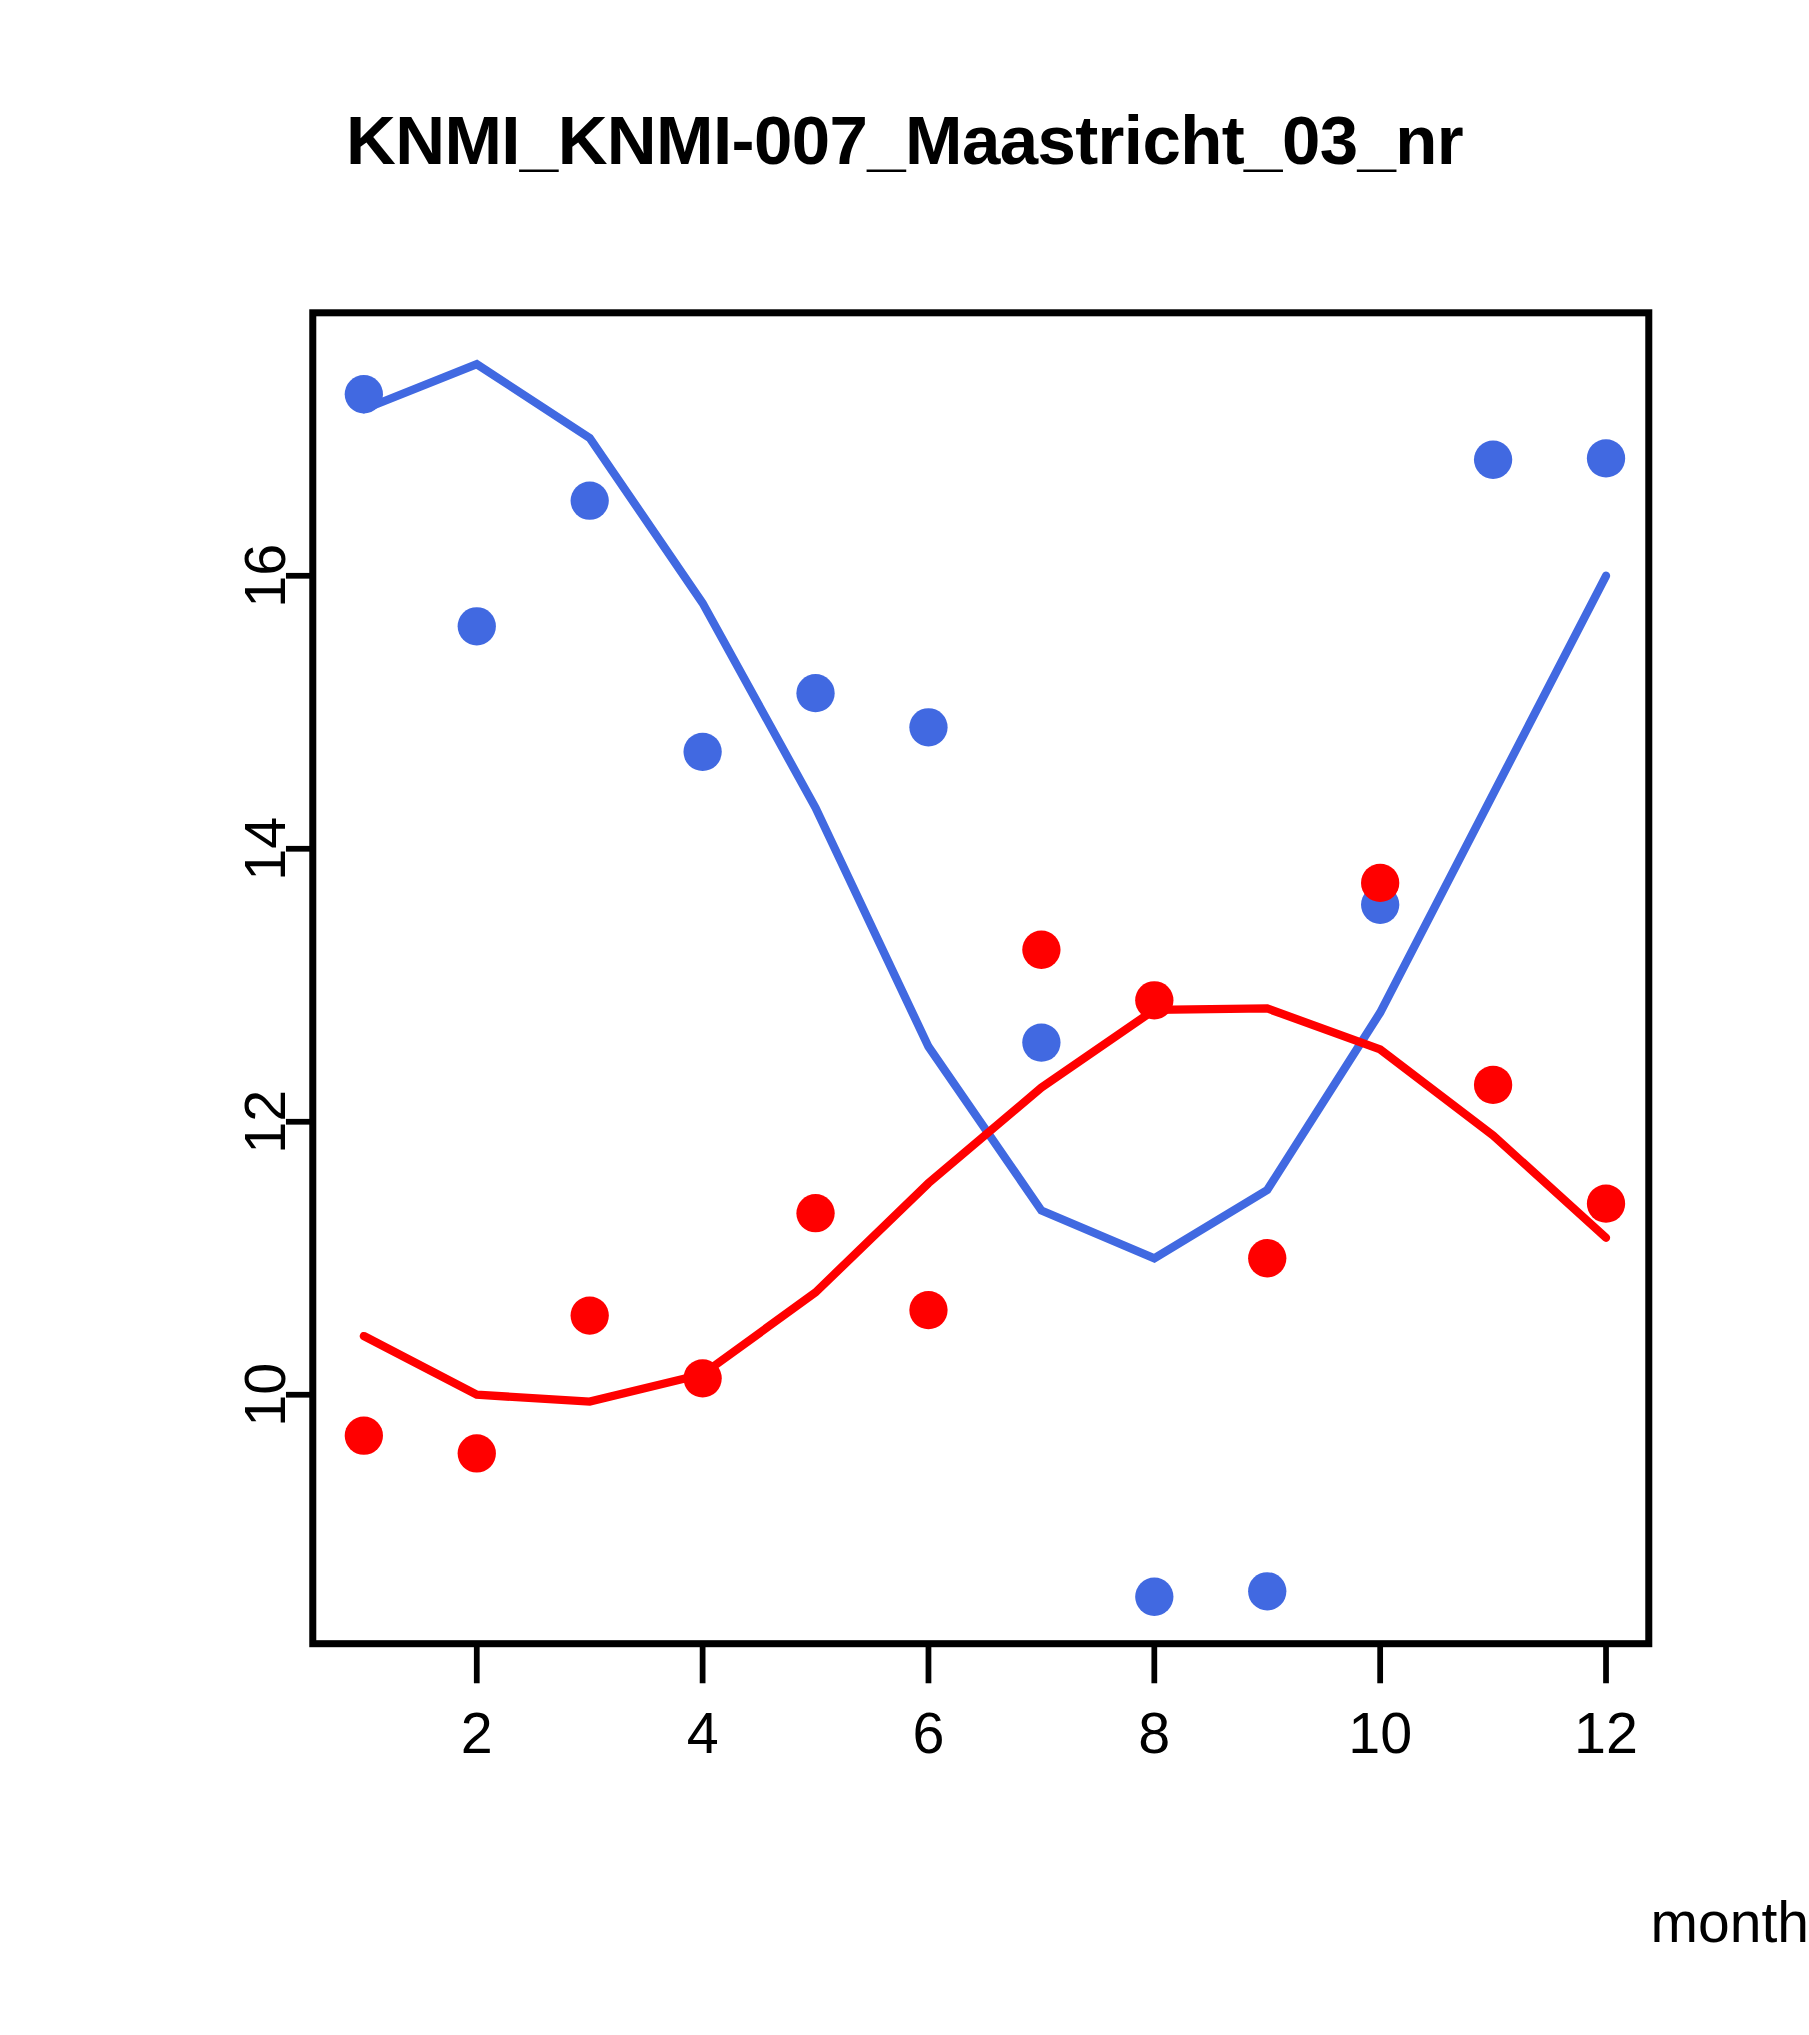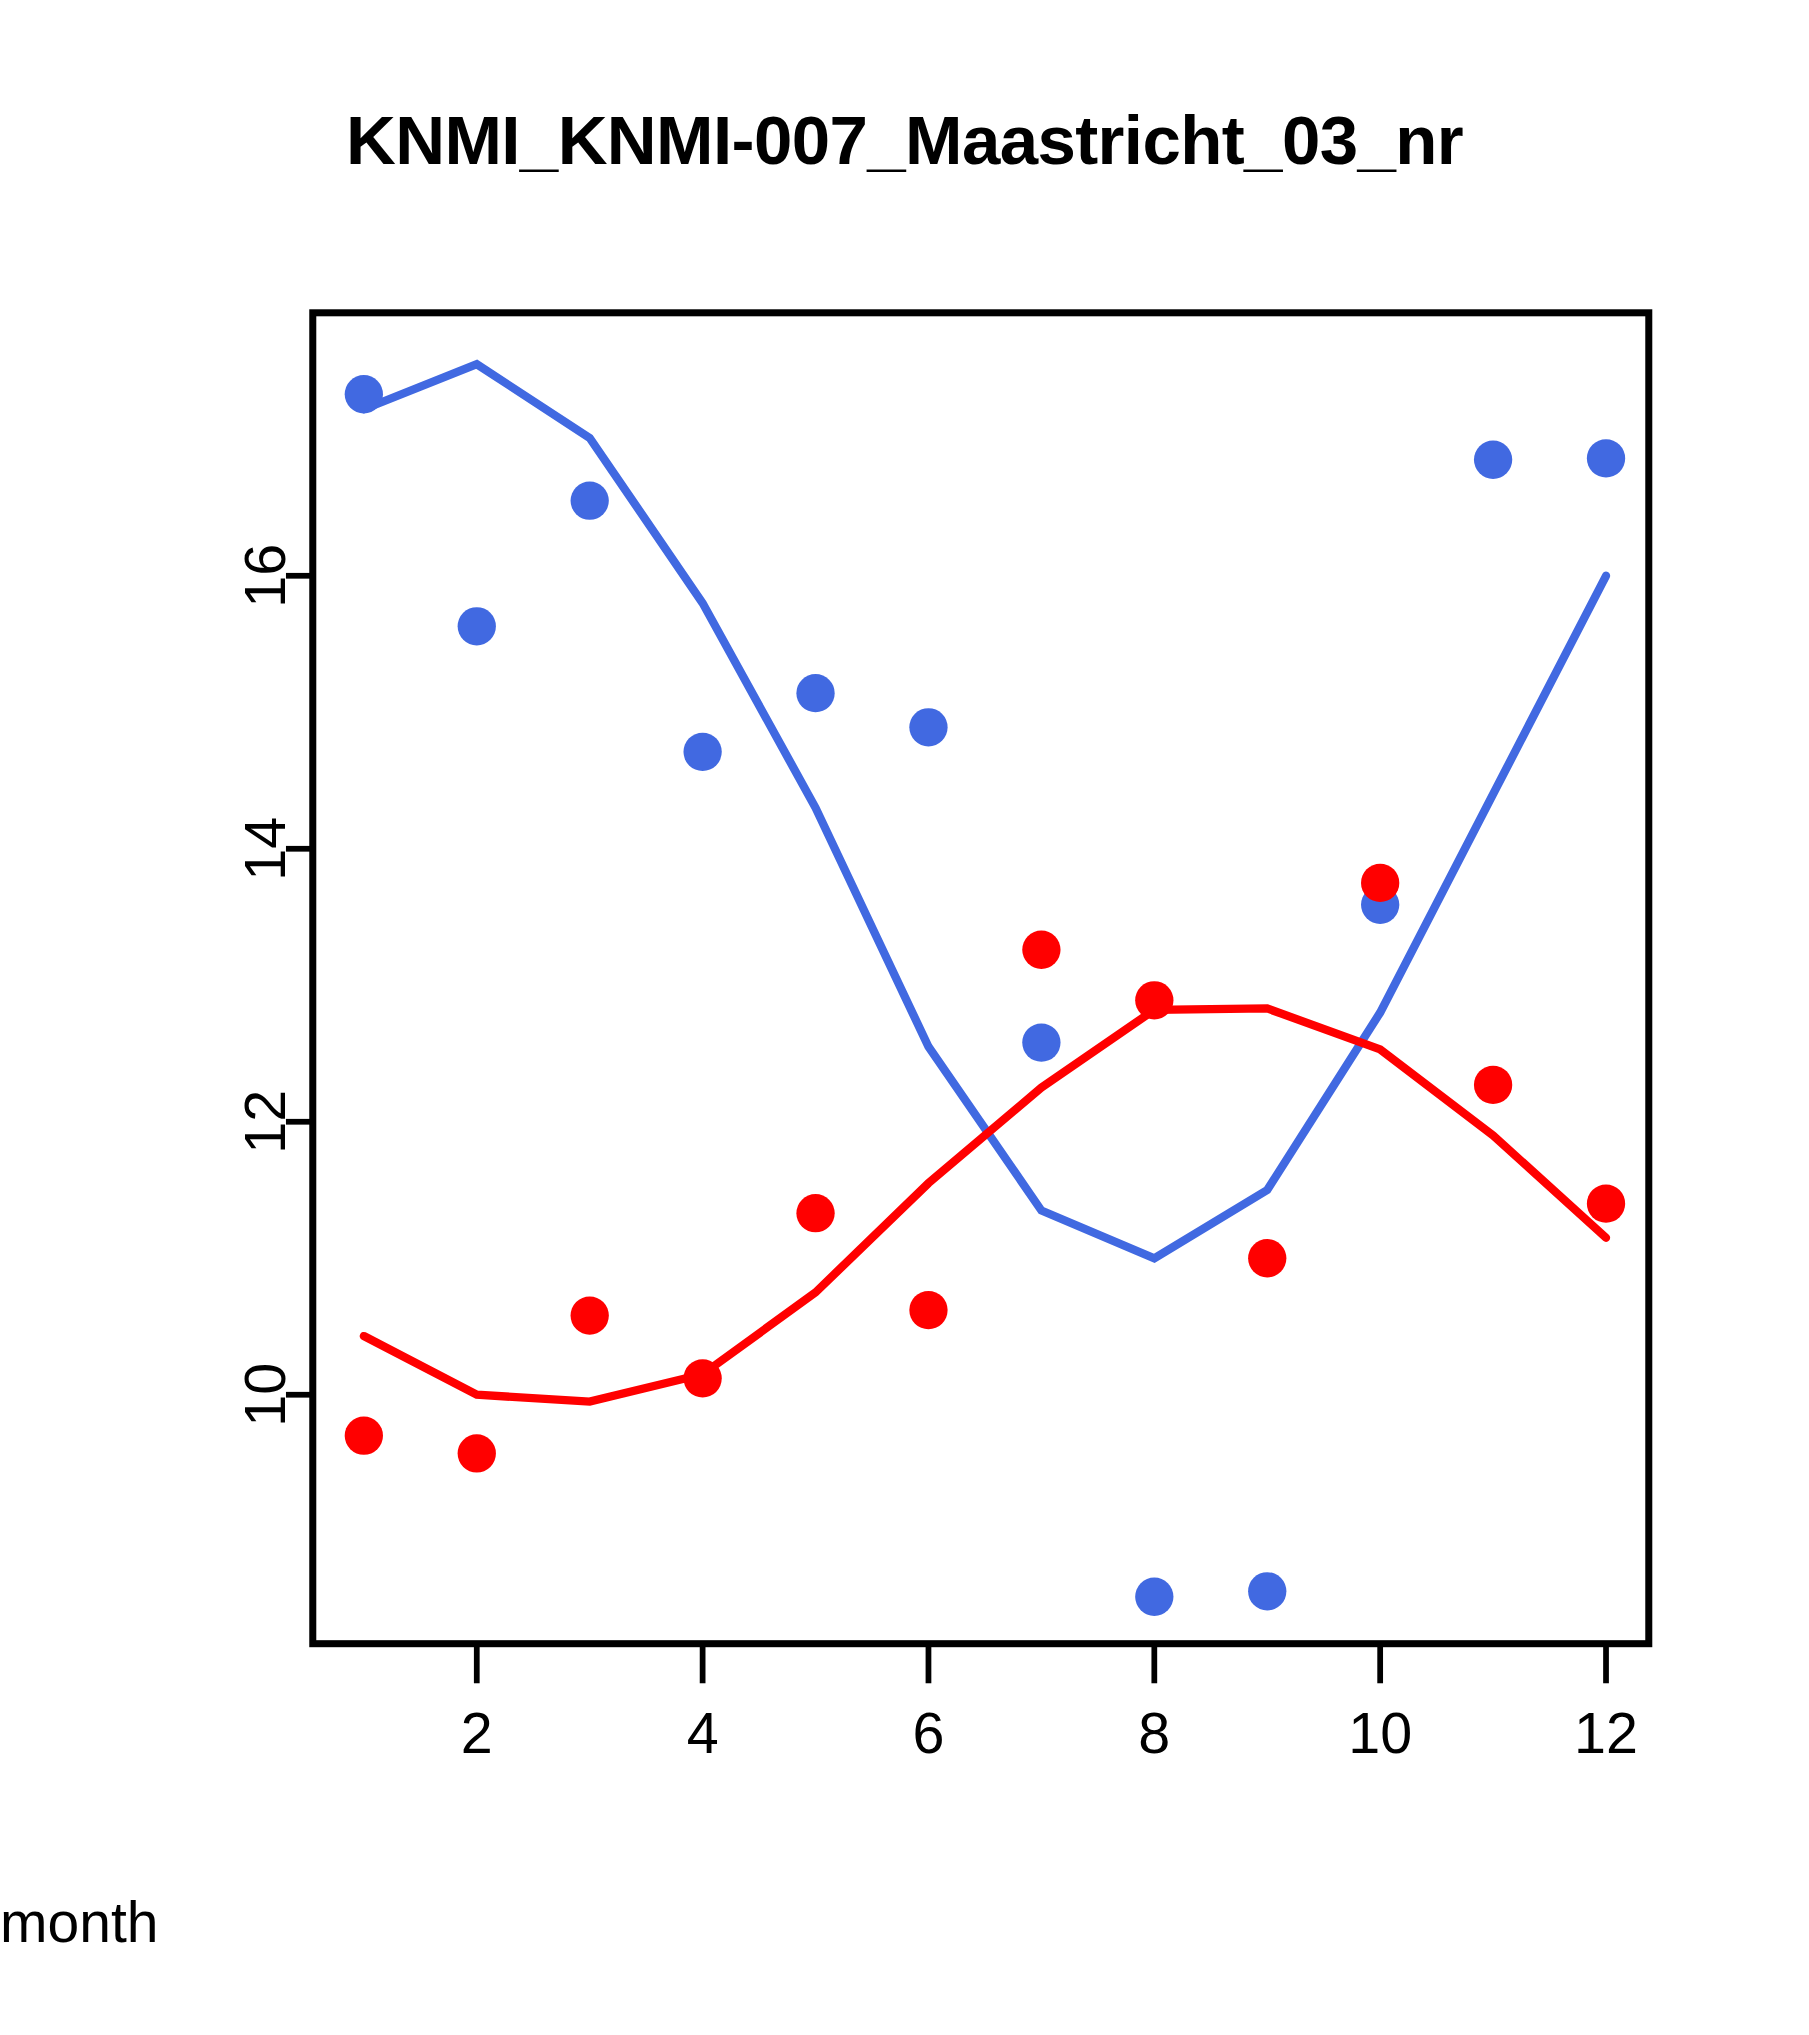--- a/index.html
+++ b/index.html
@@ -31,21 +31,21 @@
     line-height: 77px;
     letter-spacing: -0.6px;
     color: #000000;
     white-space: nowrap;
   }
   #xaxis-title {
     position: absolute;
     left: 0;
     top: 1890px;
     width: 1809px;
-    text-align: left;
+    text-align: right;
     font-size: 57px;
     line-height: 64px;
     color: #000000;
   }
   svg#canvas {
     position: absolute;
     left: 0;
     top: 0;
     width: 1809px;
     height: 2035px;

